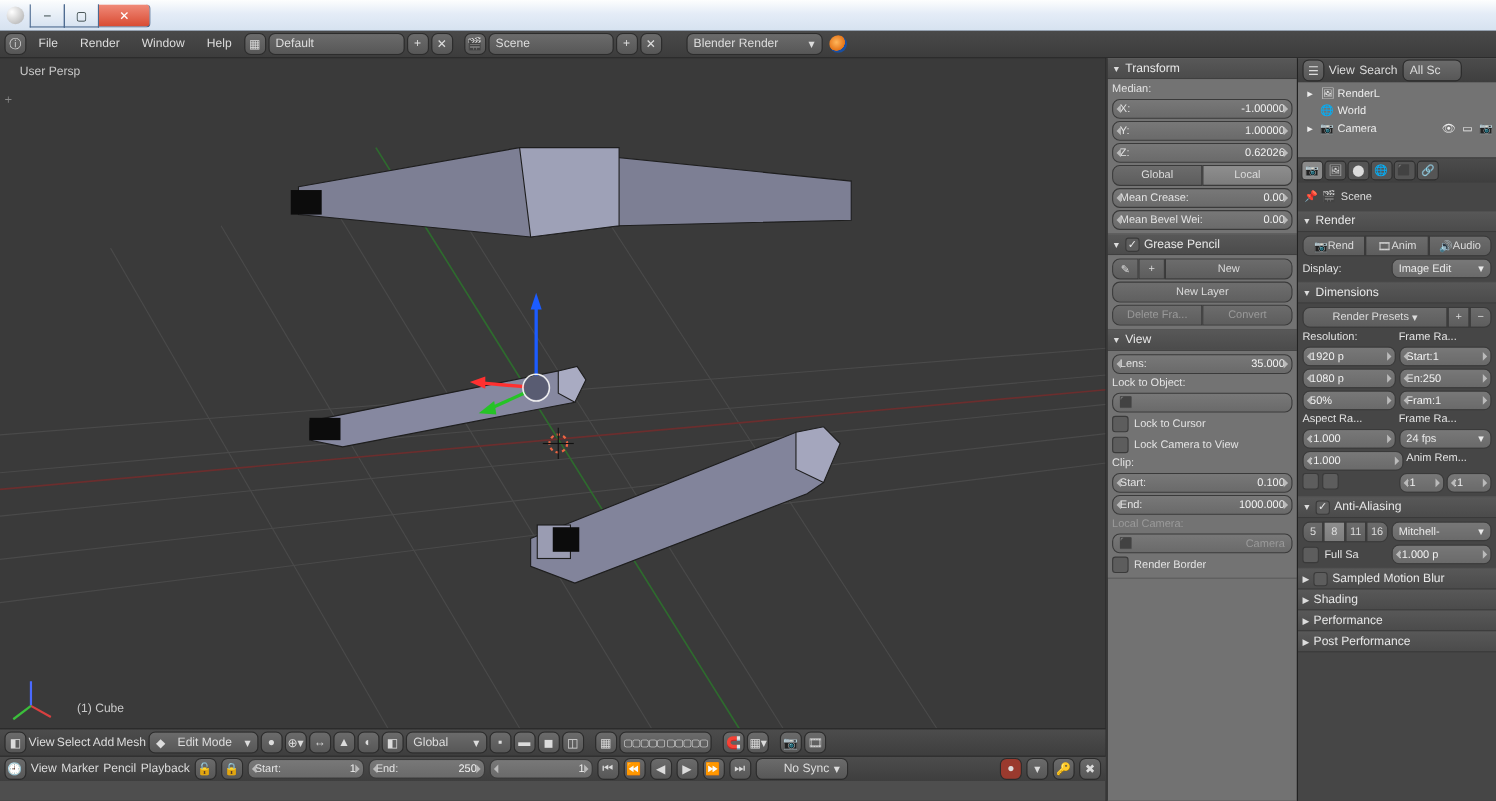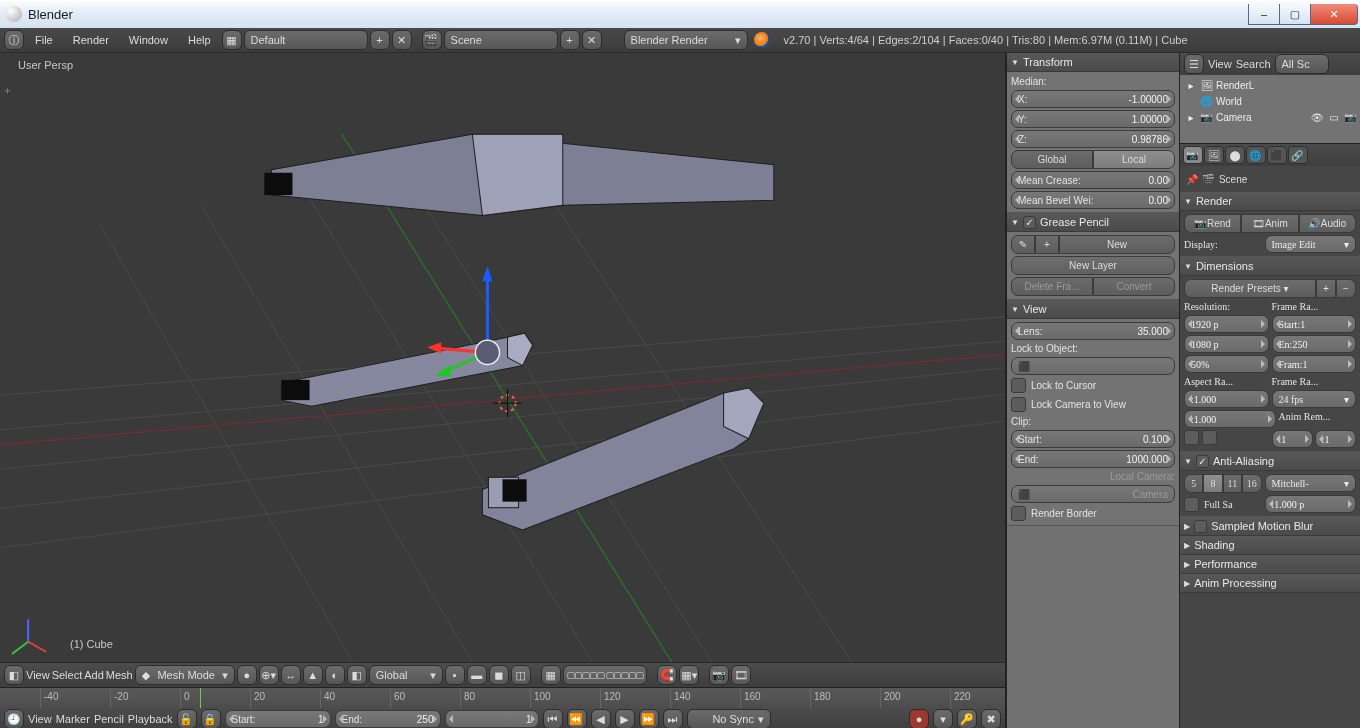--- a/index.html
+++ b/index.html
@@ -93,31 +93,30 @@
   .orow{display:flex;align-items:center;height:16px;padding-left:4px;color:#eee;}
   .oicon{width:14px;height:14px;margin-right:2px;display:inline-flex;align-items:center;justify-content:center;font-size:10px;}
 
   
   .props-hd{height:22px;background:linear-gradient(#4c4c4c,#3e3e3e);display:flex;align-items:center;padding:0 3px;gap:1px;}
   .ptab{width:18px;height:16px;border:1px solid #2e2e2e;border-radius:4px;background:#555;display:flex;align-items:center;justify-content:center;font-size:10px;}
   .ptab.active{background:#8a8a8a;}
   .crumb{height:18px;display:flex;align-items:center;padding:4px 6px;font-size:10px;color:#ddd;gap:4px;background:#464646;}
 
   .twosplit{display:flex;gap:3px;}
-  .twosplit>*{flex:1;font-family:Liberation Serif, serif;}
-  .dim{color:#9a9a9a;text-align:right;}
+  .twosplit>*{flex:1;}
+  .dim{color:#9a9a9a;}
 
   svg{display:block;}
 </style>
 </head>
 <body>
 
 <div class="titlebar">
   <div class="icon"></div>
-  <div class="title">Blender</div>
   <div class="winbtns">
     <div class="winbtn">–</div>
     <div class="winbtn">▢</div>
     <div class="winbtn close">✕</div>
   </div>
 </div>
 
 <div class="workspace">
 
   <div class="infobar">
@@ -138,21 +137,20 @@
         <span>Scene</span>
       </div>
     <div class="ib-icon">+</div>
     <div class="ib-icon">✕</div>
     <div style="width:18px"></div>
     <div class="ib-btn" style="width:110px;justify-content:space-between">
         <span>Blender Render</span>
         <span>▾</span>
       </div>
     <div class="blender-logo"></div>
-    <div class="stats">v2.70 | Verts:4/64 | Edges:2/104 | Faces:0/40 | Tris:80 | Mem:6.97M (0.11M) | Cube</div>
   </div>
 
   <div class="main">
 
     <div class="view3d-area">
       <div class="viewport">
 
         <svg viewBox="0 0 1000 600" preserveAspectRatio="none" style="position:absolute;inset:0;width:100%;height:100%;">
           <rect width="1000" height="600" fill="#3a3a3a"></rect>
 
@@ -220,21 +218,21 @@
       </div>
 
       <div class="v3d-header">
         <div class="ib-icon">◧</div>
         <div class="menu-item">View</div>
         <div class="menu-item">Select</div>
         <div class="menu-item">Add</div>
         <div class="menu-item">Mesh</div>
         <div class="ib-btn" style="width:86px;justify-content:space-between">
             <span>◆</span>
-            <span>Mesh Mode</span>
+            <span>Edit Mode</span>
             <span>▾</span>
           </div>
         <div class="ib-icon">●</div>
         <div class="ib-icon">⊕▾</div>
         <div class="ib-icon">↔</div>
         <div class="ib-icon">▲</div>
         <div class="ib-icon">◐</div>
         <div class="ib-icon">◧</div>
         <div class="ib-btn" style="width:60px;justify-content:space-between">
             <span>Global</span>
@@ -249,38 +247,20 @@
         <div class="ib-btn" style="font-size:9px;padding:0 3px;letter-spacing:-1px">▢▢▢▢▢&nbsp;▢▢▢▢▢</div>
         <div style="width:6px"></div>
         <div class="ib-icon">🧲</div>
         <div class="ib-icon">▦▾</div>
         <div style="width:6px"></div>
         <div class="ib-icon">📷</div>
         <div class="ib-icon">🎞</div>
       </div>
 
       <div class="timeline-area">
-        <div class="tl-ruler">
-          <div class="tl-marker"></div>
-          <div class="tl-tick" style="left:40px">-40</div>
-          <div class="tl-tick" style="left:110px">-20</div>
-          <div class="tl-tick" style="left:180px">0</div>
-          <div class="tl-tick" style="left:250px">20</div>
-          <div class="tl-tick" style="left:320px">40</div>
-          <div class="tl-tick" style="left:390px">60</div>
-          <div class="tl-tick" style="left:460px">80</div>
-          <div class="tl-tick" style="left:530px">100</div>
-          <div class="tl-tick" style="left:600px">120</div>
-          <div class="tl-tick" style="left:670px">140</div>
-          <div class="tl-tick" style="left:740px">160</div>
-          <div class="tl-tick" style="left:810px">180</div>
-          <div class="tl-tick" style="left:880px">200</div>
-          <div class="tl-tick" style="left:950px">220</div>
-
-        </div>
         <div class="tl-header">
           <div class="ib-icon">🕘</div>
           <div class="menu-item">View</div>
           <div class="menu-item">Marker</div>
           <div class="menu-item">Pencil</div>
           <div class="menu-item">Playback</div>
           <div class="ib-icon">🔓</div>
           <div class="ib-icon">🔒</div>
           <div class="numfield" style="width:92px">
               <span class="l">Start:</span>
@@ -324,21 +304,21 @@
           <div class="numfield">
               <span class="l">X:</span>
               <span class="r">-1.00000</span>
             </div>
           <div class="numfield">
               <span class="l">Y:</span>
               <span class="r">1.00000</span>
             </div>
           <div class="numfield">
               <span class="l">Z:</span>
-              <span class="r">0.98786</span>
+              <span class="r">0.62026</span>
             </div>
           <div class="btnrow">
             <div class="seg">Global</div>
             <div class="seg active">Local</div>
           </div>
           <div class="numfield">
               <span class="l">Mean Crease:</span>
               <span class="r">0.00</span>
             </div>
           <div class="numfield">
@@ -593,19 +573,19 @@
         <div class="panel-hd">
             <span class="tri">▶</span>
             <span>Shading</span>
           </div>
         <div class="panel-hd">
             <span class="tri">▶</span>
             <span>Performance</span>
           </div>
         <div class="panel-hd">
             <span class="tri">▶</span>
-            <span>Anim Processing</span>
+            <span>Post Performance</span>
           </div>
       </div>
     </div>
 
   </div>
 </div>
 
 </body></html>

